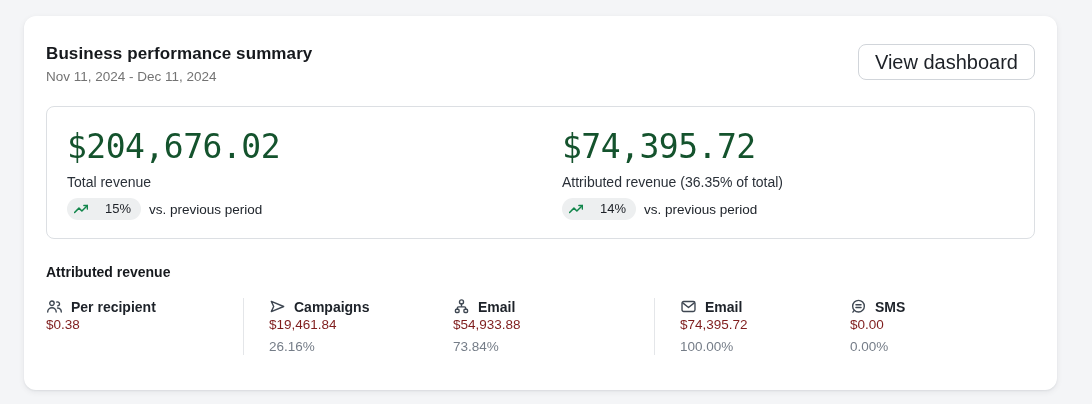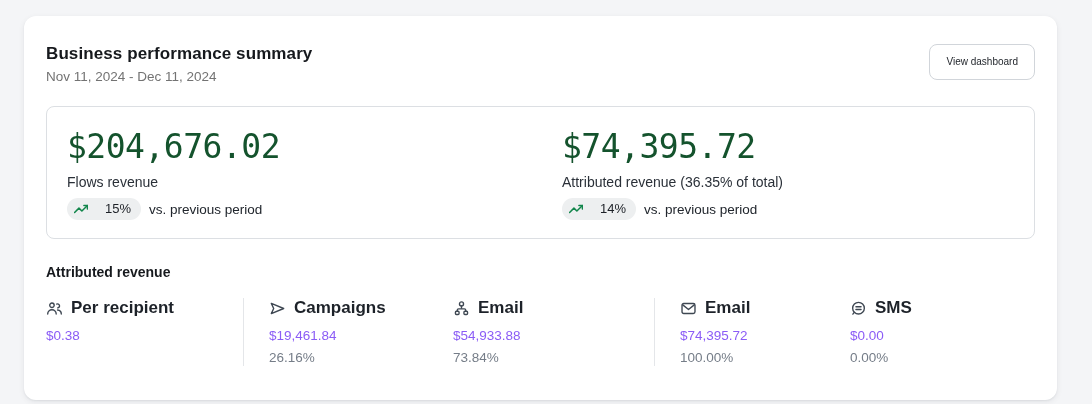--- a/index.html
+++ b/index.html
@@ -31,21 +31,21 @@
     color: #16191d;
     letter-spacing: .1px;
   }
   .date-range {
     margin-top: 5px;
     font-size: 13.5px;
     color: #737373;
   }
   .btn-secondary {
     font-family: "Liberation Sans", sans-serif;
-    font-size: 10px;
+    font-size: 20px;
     color: #1d2127;
     background: #ffffff;
     border: 1px solid #d1d5da;
     border-radius: 8px;
     padding: 8px 16px;
     line-height: 18px;
     cursor: pointer;
   }
   
   .stats-box {
@@ -112,29 +112,29 @@
     width: 1px;
     background: #e4e6e9;
     margin-right: 25px;
   }
   .metric-head {
     display: flex;
     align-items: center;
     gap: 8px;
   }
   .metric-label {
-    font-size: 17px;
+    font-size: 14px;
     font-weight: 700;
     color: #1d2229;
   }
   .metric-icon { display: inline-flex; flex: none; }
   .metric-value {
-    margin-top: 10px;
-    font-size: 13.5px;
-    color: #8b5cf6;
+    margin-top: 2px;
+    font-size: 13.5px;
+    color: #7f1d1d;
   }
   .metric-percent {
     margin-top: 7px;
     font-size: 13.5px;
     color: #757d88;
     min-height: 16px;
   }
   svg.icon { stroke: #3e4752; fill: none; stroke-width: 1.3; stroke-linecap: round; stroke-linejoin: round; }
 </style>
 </head>
@@ -147,21 +147,21 @@
       <div class="page-title">Business performance summary</div>
       <div class="date-range">Nov 11, 2024 - Dec 11, 2024</div>
     </div>
     <button class="btn-secondary">View dashboard</button>
   </div>
 
   <div class="stats-box">
 
     <div class="stat">
       <div class="stat-value">$204,676.02</div>
-      <div class="stat-label">Flows revenue</div>
+      <div class="stat-label">Total revenue</div>
       <div class="stat-change-row">
         <span class="change-badge">
           <span class="trend-icon">
             <svg width="14" height="14" viewBox="0 0 24 24" fill="none" stroke="var(--positive, #12864B)" stroke-width="2.6" stroke-linecap="round" stroke-linejoin="round">
               <polyline points="23 6 13.5 15.5 8.5 10.5 1 18"></polyline>
               <polyline points="17 6 23 6 23 12"></polyline>
             </svg>
           </span>
           <span>15%</span>
         </span>

